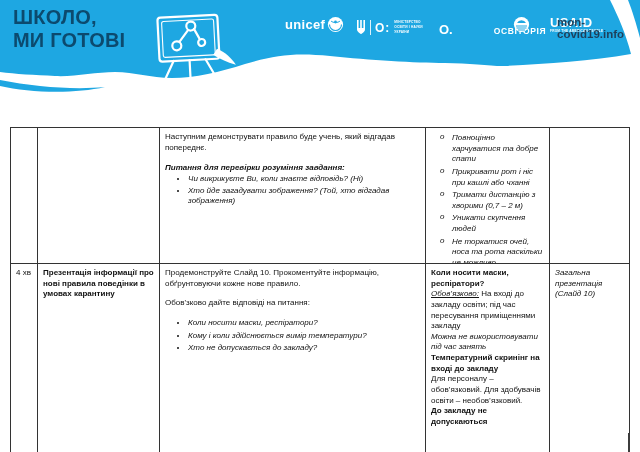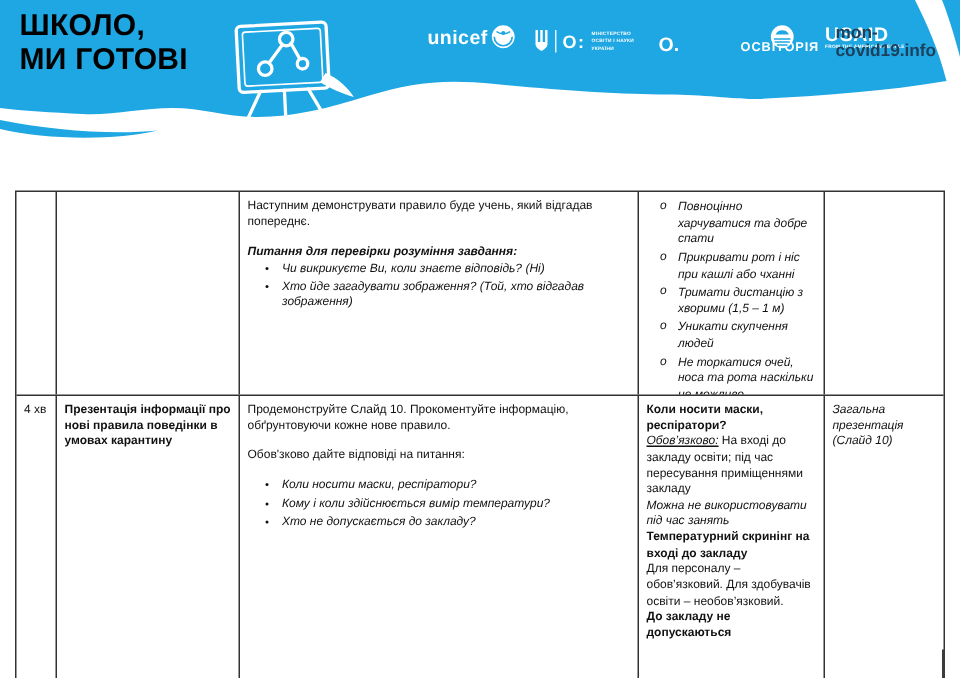--- a/index.html
+++ b/index.html
@@ -3,21 +3,21 @@
 <meta charset="utf-8">
 <style>
   html,body{margin:0;padding:0;}
   .page{
     position:relative;width:640px;height:452px;background:#ffffff;overflow:hidden;
     font-family:"Liberation Sans", sans-serif;color:#111;
   }
   
   .hdr-svg{position:absolute;left:0;top:0;}
   .hdr-title{
-    position:absolute;left:13px;top:6px;color:#000000;font-size:20px;font-weight:800;
+    position:absolute;left:13px;top:6px;color:#0c4a6e;font-size:20px;font-weight:800;
     line-height:1.13;letter-spacing:.2px;
   }
   .easel{position:absolute;left:147px;top:12px;}
   .logo{position:absolute;color:#fff;display:flex;align-items:center;margin-left:20px;}
   .logo-unicef{left:265px;top:16px;gap:2px;}
   .unicef-word{font-size:13px;font-weight:bold;letter-spacing:.3px;}
   .logo-mon{left:336px;top:20px;gap:4px;}
   .mon-divider{width:1px;height:15px;background:rgba(255,255,255,.85);}
   .mon-o{font-size:12px;font-weight:800;letter-spacing:1px;}
   .mon-lines{list-style:none;margin:0;padding:0;font-size:3.2px;line-height:1.5;font-weight:bold;letter-spacing:.2px;}
@@ -153,21 +153,21 @@
         <p class="bi">Питання для перевірки розуміння завдання:</p>
         <ul class="disc">
             <li>Чи викрикуєте Ви, коли знаєте відповідь? (Ні)</li>
             <li>Хто йде загадувати зображення? (Той, хто відгадав зображення)</li>
           </ul>
       </div>
       <div class="cell c4">
         <ul class="olist">
             <li>Повноцінно харчуватися та добре спати</li>
             <li>Прикривати рот і ніс при кашлі або чханні</li>
-            <li>Тримати дистанцію з хворими (1,5 – 1 м)</li>
+            <li>Тримати дистанцію з хворими (0,7 – 2 м)</li>
             <li>Уникати скупчення людей</li>
             <li>Не торкатися очей, носа та рота наскільки це можливо</li>
           </ul>
       </div>
       <div class="cell c5"></div>
     </div>
 
     <div class="t-row t-row2">
       <div class="cell c1">4 хв</div>
       <div class="cell c2">Презентація інформації про нові правила поведінки в умовах карантину</div>

